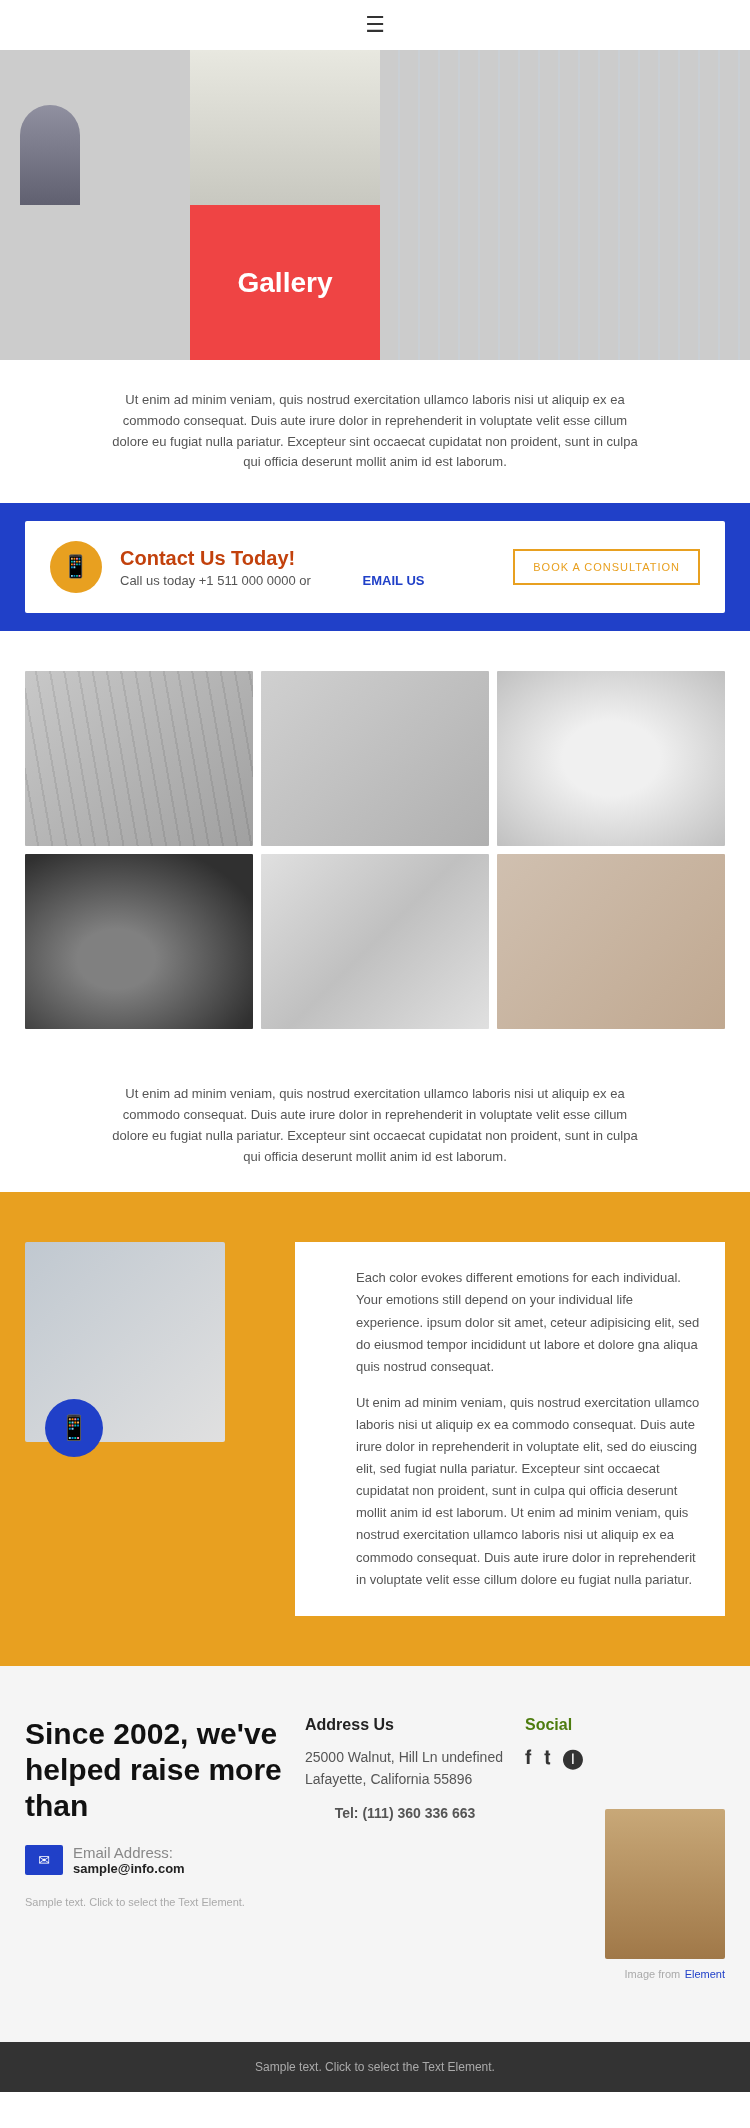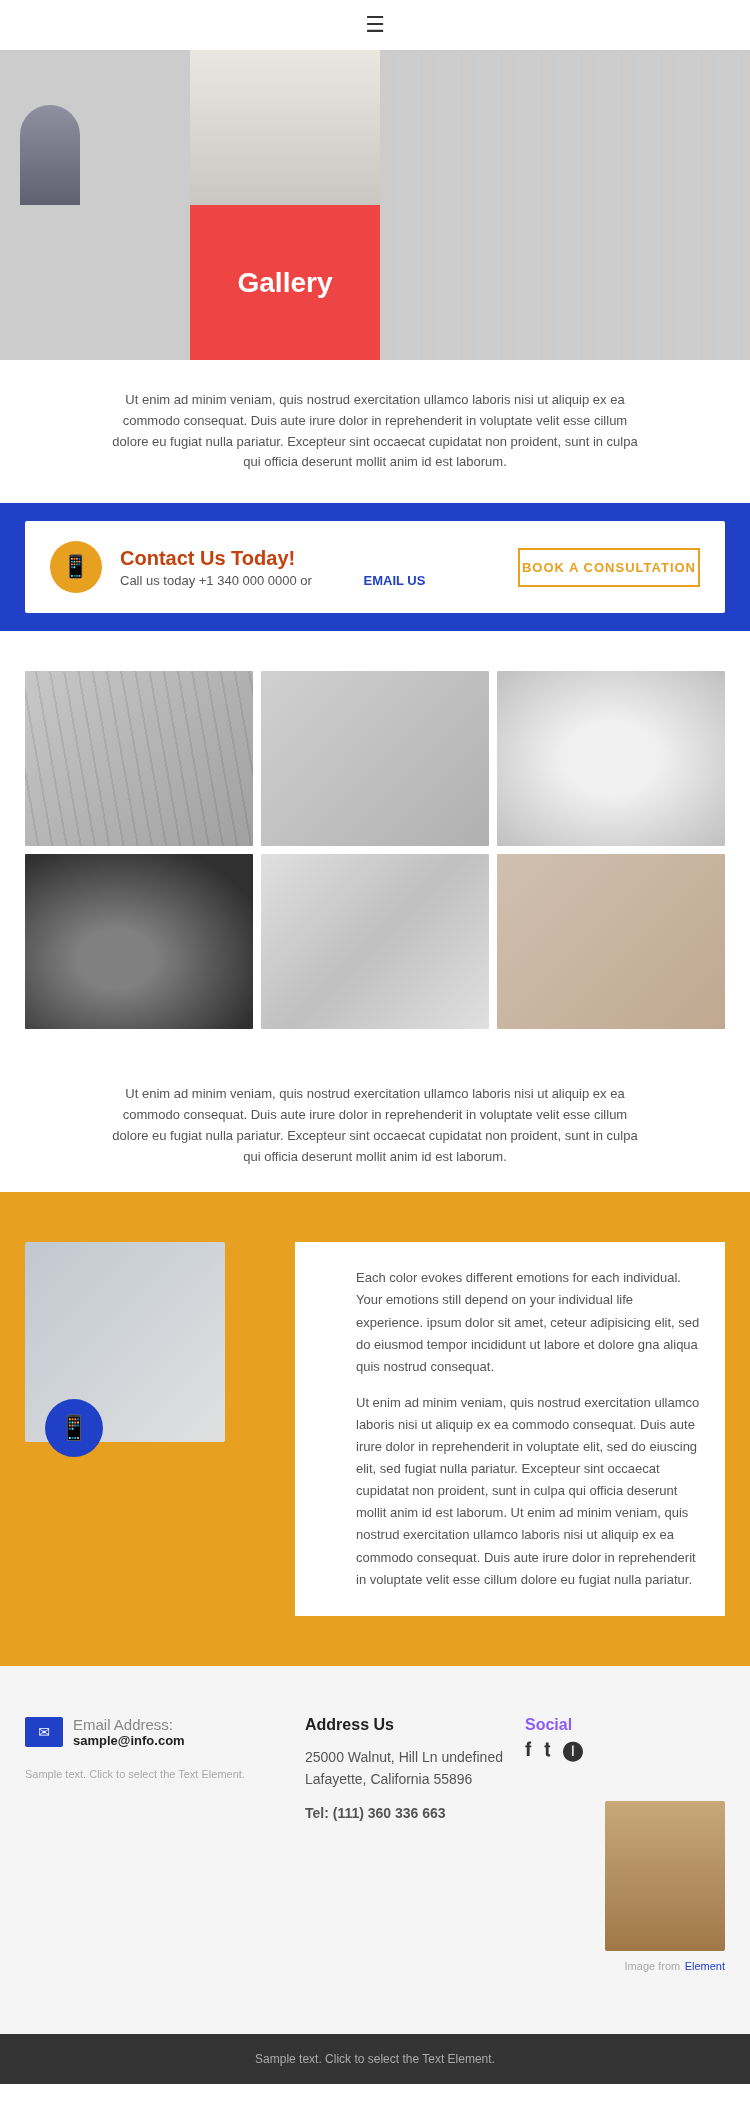--- a/index.html
+++ b/index.html
@@ -134,23 +134,23 @@
     .contact-text a {
       color: #2040C8;
       text-decoration: none;
       font-weight: bold;
       padding-left: 48px;
     }
     .book-btn {
       background: transparent;
       border: 2px solid #E8A020;
       color: #E8A020;
-      padding: 10px 2px;
-      font-size: 13px;
-      font-weight: bold;
+      padding: 10px 18px;
+      font-size: 11px;
+      font-weight: normal;
       letter-spacing: 1px;
       cursor: pointer;
       text-transform: uppercase;
       white-space: nowrap;
     }
 
     
     .arch-gallery {
       padding: 40px 25px 30px;
     }
@@ -313,27 +313,28 @@
     .contact-us-col p {
       font-size: 14px;
       color: #555;
       line-height: 1.6;
       margin-bottom: 12px;
     }
     .contact-phone {
       font-size: 16px;
       font-weight: bold;
       color: #222;
+      text-align: center;
     }
 
     .social-col h3 {
       font-size: 16px;
       font-weight: bold;
-      color: #8b5cf6;
-      margin-bottom: 4px;
+      color: #4d7c0f;
+      margin-bottom: 12px;
     }
     .social-icons {
       display: flex;
       gap: 12px;
       align-items: center;
     }
     .social-icon {
       font-size: 20px;
       color: #333;
       cursor: pointer;
@@ -407,21 +408,21 @@
 
 <div class="contact-banner">
   <div class="contact-inner">
     <div class="contact-left">
       <div class="phone-circle">
         <span class="phone-icon">📱</span>
       </div>
       <div class="contact-text">
         <h2>Contact Us Today!</h2>
         <p>
-          <span>Call us today +1 340 000 0000 or</span>
+          <span>Call us today +1 511 000 0000 or</span>
           <a href="#">EMAIL US</a>
         </p>
       </div>
     </div>
     <button class="book-btn">BOOK A CONSULTATION</button>
   </div>
 </div>
 
 <div class="arch-gallery">
   <div class="arch-grid">
@@ -448,20 +449,21 @@
   <div class="yellow-right">
     <p>Each color evokes different emotions for each individual. Your emotions still depend on your individual life experience. ipsum dolor sit amet, ceteur adipisicing elit, sed do eiusmod tempor incididunt ut labore et dolore gna aliqua quis nostrud consequat.</p>
     <p>Ut enim ad minim veniam, quis nostrud exercitation ullamco laboris nisi ut aliquip ex ea commodo consequat. Duis aute irure dolor in reprehenderit in voluptate elit, sed do eiuscing elit, sed fugiat nulla pariatur. Excepteur sint occaecat cupidatat non proident, sunt in culpa qui officia deserunt mollit anim id est laborum. Ut enim ad minim veniam, quis nostrud exercitation ullamco laboris nisi ut aliquip ex ea commodo consequat. Duis aute irure dolor in reprehenderit in voluptate velit esse cillum dolore eu fugiat nulla pariatur.</p>
   </div>
 </div>
 
 <div class="footer-section">
   <div class="footer-cols">
 
     <div class="footer-col-1">
+      <h2 class="footer-heading">Since 2002, we've helped raise more than</h2>
       <div class="email-row">
         <div class="email-icon-box">
           <span class="email-icon">✉</span>
         </div>
         <div>
           <div class="email-label">Email Address:</div>
           <div class="email-value">sample@info.com</div>
         </div>
       </div>
       <p class="footer-sample-text">Sample text. Click to select the Text Element.</p>

